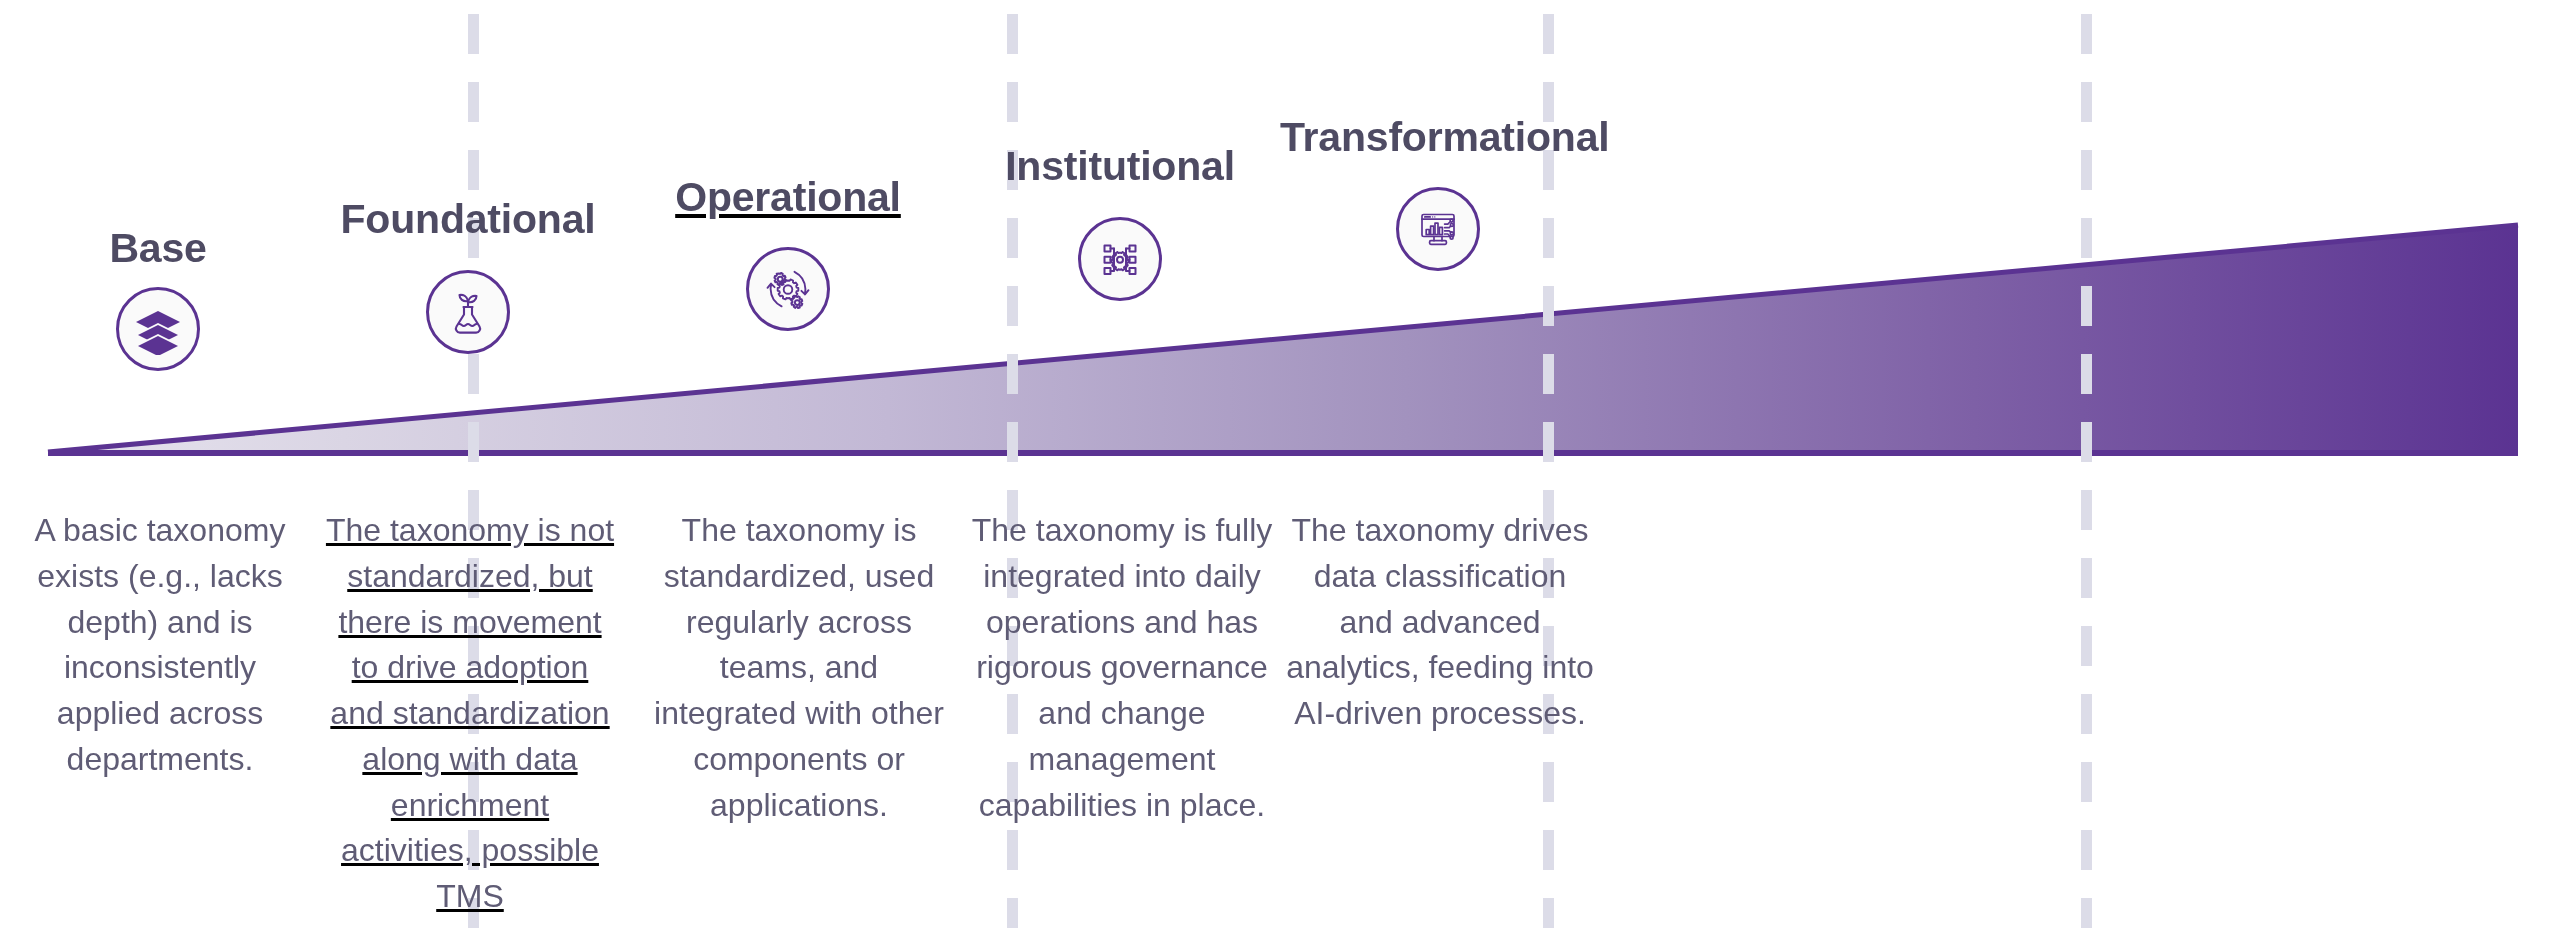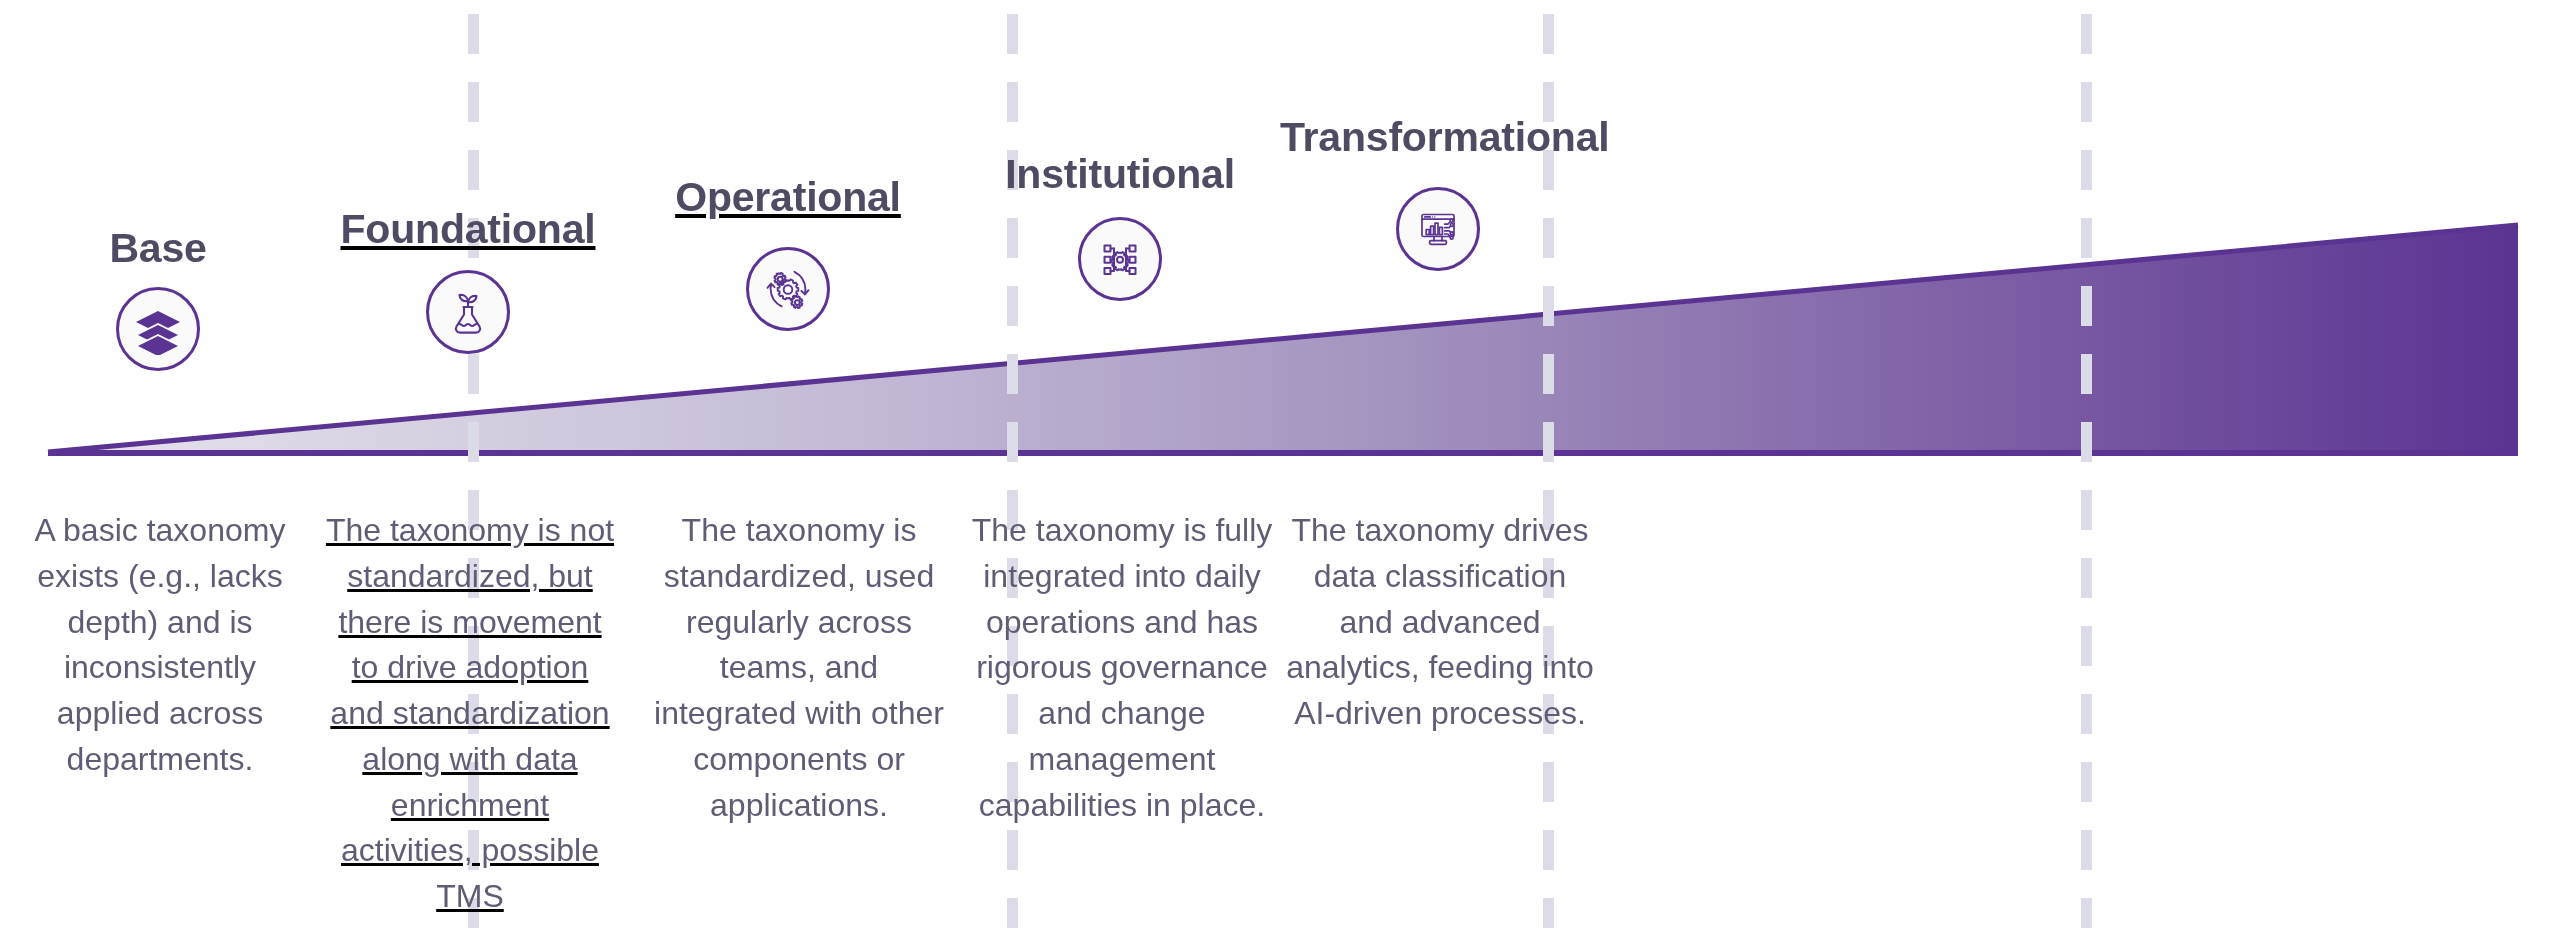--- a/index.html
+++ b/index.html
@@ -137,21 +137,21 @@
           <polygon points="26,33 46,43 26,53 6,43" fill="#5B3392"></polygon>
         </svg>
       </div>
     </div>
     <div class="desc-row" style="top:508px;">
       <div class="stage-desc">A basic taxonomy exists (e.g., lacks depth) and is inconsistently applied across departments.</div>
     </div>
   </div>
 
   <div class="stage-col" id="col-1">
-    <div class="title-row" style="top:207px;text-decoration:underline;">
+    <div class="title-row" style="top:197px;">
       <div class="stage-title">Foundational</div>
     </div>
     <div class="icon-row" style="top:270px;">
       <div class="stage-icon">
         <svg width="50" height="50" viewBox="0 0 50 50" fill="none" stroke="#5B3392" stroke-width="2.1" stroke-linecap="round" stroke-linejoin="round" xmlns="http://www.w3.org/2000/svg">
           <path d="M25 20 L25 13"></path>
           <path d="M25 14c-1-5-5-6.5-8.5-6 0 4 3.5 7 8.5 6z"></path>
           <path d="M25 15c1-5 5-6.5 8.5-6 0 4-3.5 7-8.5 6z"></path>
           <path d="M21 20v7.5L13.5 39.5a4 4 0 0 0 3.4 6.1h16.2a4 4 0 0 0 3.4-6.1L29 27.5V20z"></path>
           <path d="M16.5 37c2 0 2.4 2 4.3 2s2.4-2 4.2-2 2.4 2 4.3 2 2.3-2 4.2-2"></path>
@@ -187,21 +187,21 @@
           <polyline points="5.5,24.8 9,20.6 12.6,24.2"></polyline>
         </svg>
       </div>
     </div>
     <div class="desc-row" style="top:508px;margin-left:18px;">
       <div class="stage-desc">The taxonomy is standardized, used regularly across teams, and integrated with other components or applications.</div>
     </div>
   </div>
 
   <div class="stage-col" id="col-3">
-    <div class="title-row" style="top:152px;">
+    <div class="title-row" style="top:144px;">
       <div class="stage-title">Institutional</div>
     </div>
     <div class="icon-row" style="top:217px;">
       <div class="stage-icon">
         <svg width="50" height="50" viewBox="0 0 50 50" fill="none" stroke="#5B3392" stroke-width="2" stroke-linecap="round" stroke-linejoin="round" xmlns="http://www.w3.org/2000/svg">
 
           <path d="M25 18.6l1.5.5 1.1-1.1 1.9 1.3-.5 1.5 1 1 1.5-.5 1.3 1.9-1.1 1.1.5 1.5 1.5.2v2.3l-1.5.2-.5 1.5 1.1 1.1-1.3 1.9-1.5-.5-1 1 .5 1.5-1.9 1.3-1.1-1.1-1.5.5-1.5-.5-1.1 1.1-1.9-1.3.5-1.5-1-1-1.5.5-1.3-1.9 1.1-1.1-.5-1.5-1.5-.2v-2.3l1.5-.2.5-1.5-1.1-1.1 1.3-1.9 1.5.5 1-1-.5-1.5 1.9-1.3 1.1 1.1z"></path>
           <circle cx="25" cy="25.8" r="3"></circle>
 
           <rect x="9.5" y="11.5" width="6" height="6"></rect>

